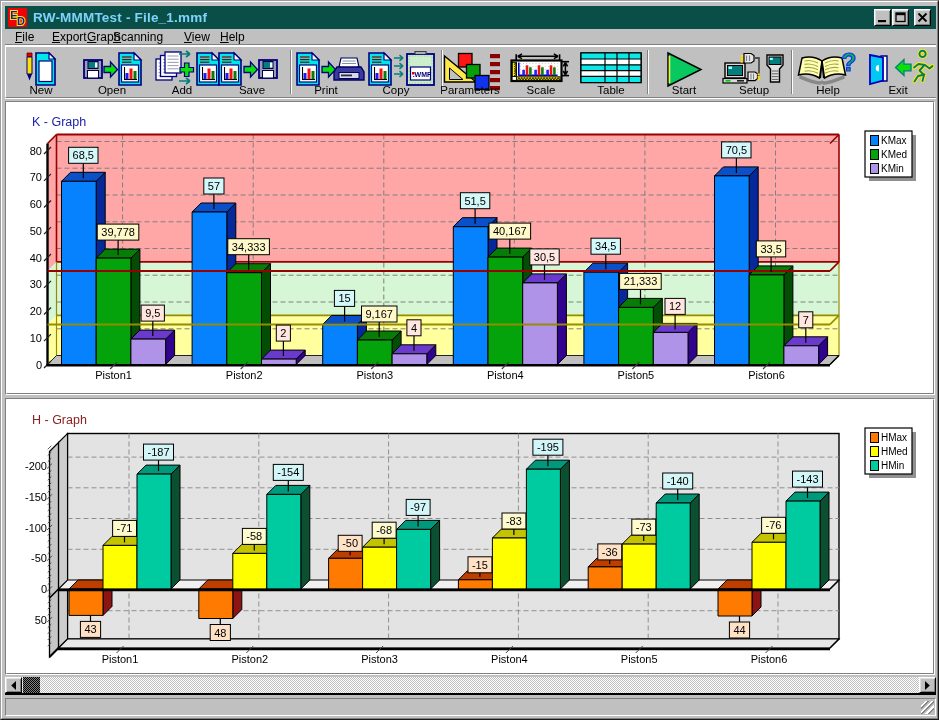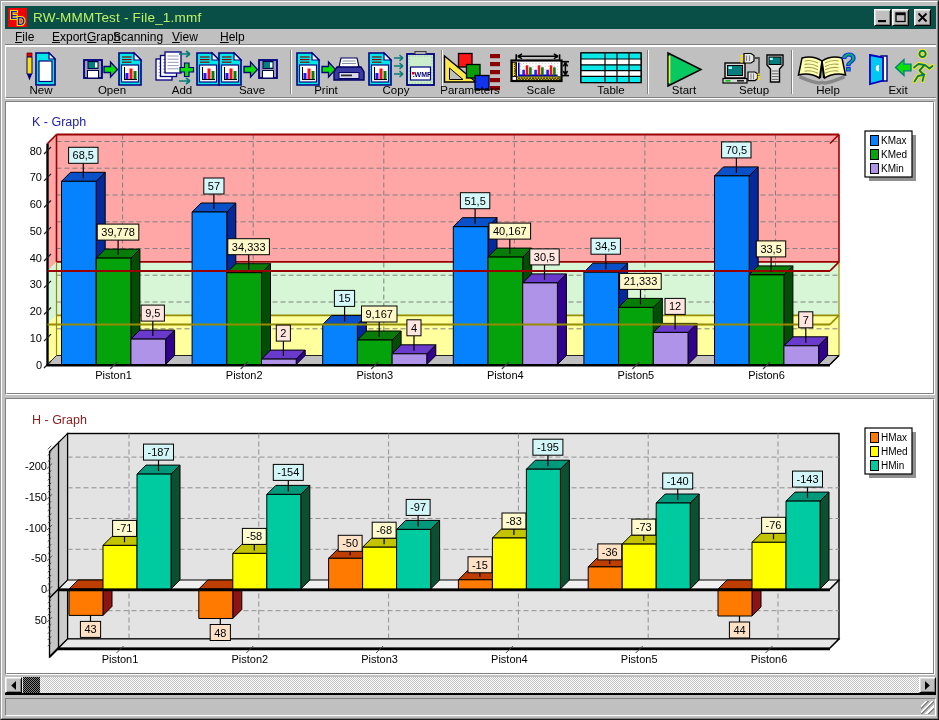--- a/index.html
+++ b/index.html
@@ -4,21 +4,21 @@
 <style>
 * { margin:0; padding:0; box-sizing:border-box; }
 html,body { width:939px; height:720px; overflow:hidden; background:#008080;
   font-family:"Liberation Sans", sans-serif; }
 #win { position:absolute; left:0; top:0; width:939px; height:720px;
   background:#c0c0c0;
   border:1px solid; border-color:#9a9a9a #1a1a1a #1a1a1a #9a9a9a; }
 #win2 { position:absolute; left:0; top:0; width:937px; height:718px;
   border:1px solid; border-color:#ffffff #808080 #808080 #ffffff; }
 #title { position:absolute; left:4px; top:5px; width:931px; height:23px; background:#0a4f47; }
-#title .cap { position:absolute; left:28px; top:4px; color:#bef264; font-size:13.5px; font-weight:normal;
+#title .cap { position:absolute; left:28px; top:4px; color:#7dd3fc; font-size:13.5px; font-weight:bold;
   letter-spacing:0.2px; }
 .tbtn { position:absolute; top:3px; width:17px; height:17px; background:#c0c0c0;
   border:1px solid; border-color:#ffffff #000000 #000000 #ffffff;
   box-shadow: inset 1px 1px 0 #dfdfdf, inset -1px -1px 0 #808080; }
 #menubar { position:absolute; left:4px; top:29px; width:931px; height:15px; font-size:12px; color:#000; }
 .mi { position:absolute; top:0px; }
 #menuline { position:absolute; left:4px; top:43px; width:931px; height:2px;
   border-top:1px solid #808080; border-bottom:1px solid #ffffff; }
 #toolbar { position:absolute; left:4px; top:45px; width:931px; height:52px; background:#c0c0c0;
   border-top:1px solid #fff; border-left:1px solid #fff;
@@ -67,21 +67,21 @@
         </svg></div>
     <div class="tbtn" style="right:5px"><svg width="15" height="15" viewBox="0 0 15 15">
           <path d="M3.5,3.5 l8,8 M11.5,3.5 l-8,8" stroke="#000" stroke-width="1.8"></path>
         </svg></div>
   </div>
   <div id="menubar">
     <span class="mi" style="left:10px"><u>F</u>ile</span>
     <span class="mi" style="left:47px"><u>E</u>xport</span>
     <span class="mi" style="left:82px"><u>G</u>raph</span>
     <span class="mi" style="left:108px"><u>S</u>canning</span>
-    <span class="mi" style="left:167px"><u>V</u>iew</span>
+    <span class="mi" style="left:179px"><u>V</u>iew</span>
     <span class="mi" style="left:215px"><u>H</u>elp</span>
   </div>
   <div id="menuline"></div>
   <div id="toolbar"></div>
   <div class="tsep" style="left:289px"></div>
   <div class="tsep" style="left:440px"></div>
   <div class="tsep" style="left:646px"></div>
   <div class="tsep" style="left:790px"></div>
   <svg class="abs" width="939" height="55" viewBox="0 45 939 55" style="left:0;top:45px">
 <path d="M26,52 h5 v4 h-5 z" fill="#e00000" stroke="#600" stroke-width="0.8"></path>

